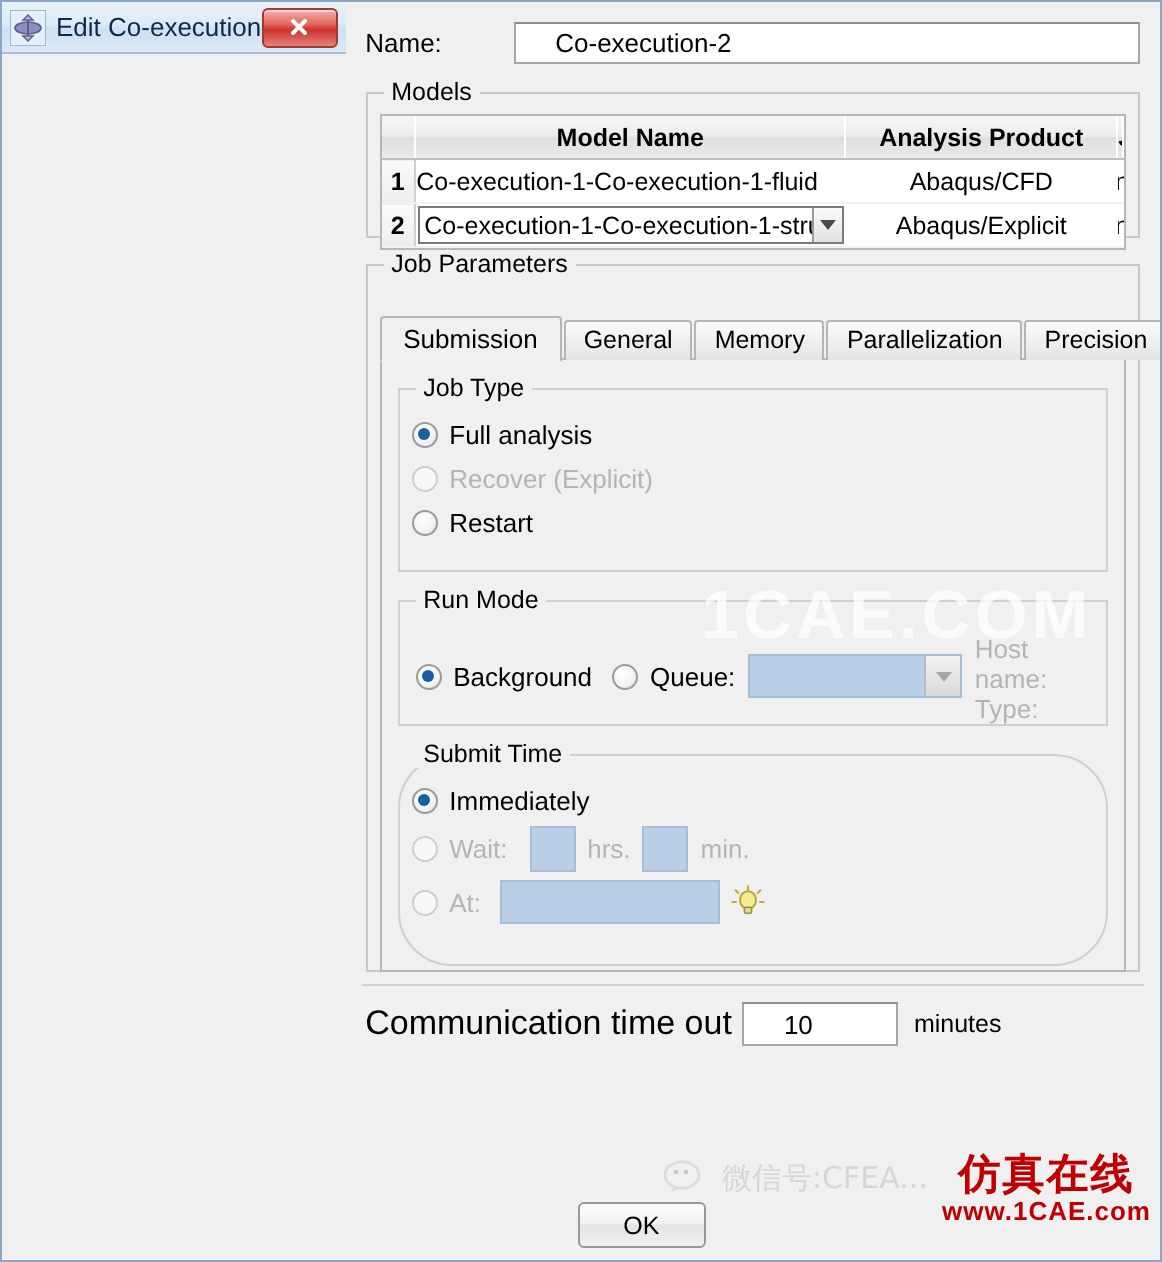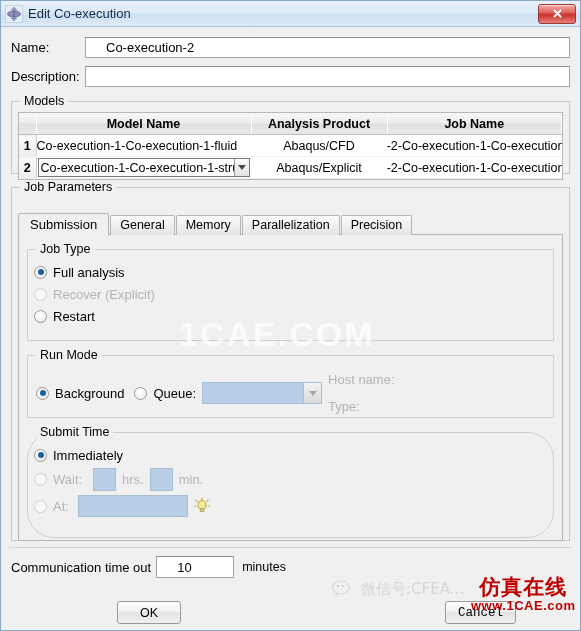--- a/index.html
+++ b/index.html
@@ -17,21 +17,20 @@
 
   
   #window {
     position: absolute;
     left: 0; top: 0;
     width: 581px; height: 631px;
     background: #f0f0f0;
     border: 1px solid #8aa8c5;
     box-sizing: border-box;
     display: flex;
-    flex-direction: column;
   }
 
   
   #titlebar {
     height: 26px;
     flex: none;
     background: linear-gradient(to bottom, #eaf2fa 0%, #dceaf7 45%, #cfe0f2 55%, #dde9f6 100%);
     border-bottom: 1px solid #a8c0d8;
     display: flex;
     align-items: center;
@@ -407,24 +406,20 @@
     </div>
   </div>
 
   <div id="client">
 
     <div class="field-row" style="margin-top:8px;">
       <span class="field-label">Name:</span>
       <input class="text-input" type="text" value="Co-execution-2" style="">
     </div>
 
-    <div class="field-row" style="margin-top:5px;">
-      <span class="field-label">Description:</span>
-      <input class="text-input" type="text" value="" style="">
-    </div>
 
     <div class="group" style="margin-top:13px; height:73px;">
       <span class="group-title">Models</span>
       <div class="tbl-wrap" style="margin-top:2px;">
         <table class="models">
           <colgroup>
             <col style="width:17px">
               <col style="width:215px">
               <col style="width:136px">
               <col>
@@ -557,21 +552,21 @@
             </span>
           </div>
         </div>
 
       </div>
     </div>
 
     <div class="hsep"></div>
 
     <div style="display:flex;align-items:center;margin:8px 10px 0 10px;">
-      <span style="font-size:13px;">Communication time out</span>
+      <span style="font-size:17px;">Communication time out</span>
       <input class="text-input" type="text" style="width: 78px; flex: 0 0 auto; height: 22px; margin-left: 5px;" value="10">
       <span style="font-size:12.5px;margin-left:8px;">minutes</span>
     </div>
 
     <div style="position:absolute; left:0; right:0; bottom:6px; display:flex; align-items:center;">
       <button class="btn" style="margin-left:116px;">OK</button>
       <button class="btn" style="margin-left:264px;font-family:Liberation Mono, monospace;">Cancel</button>
     </div>
 
     <div class="wm-center">1CAE.COM</div>

